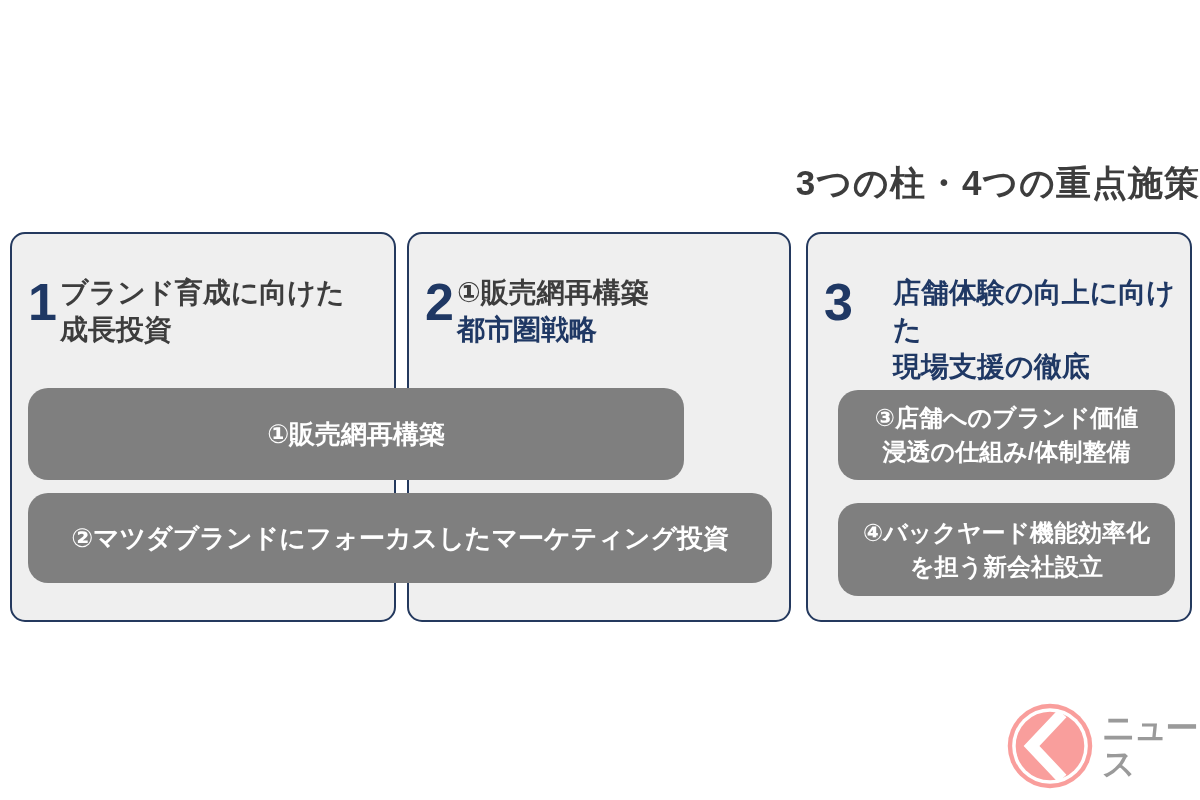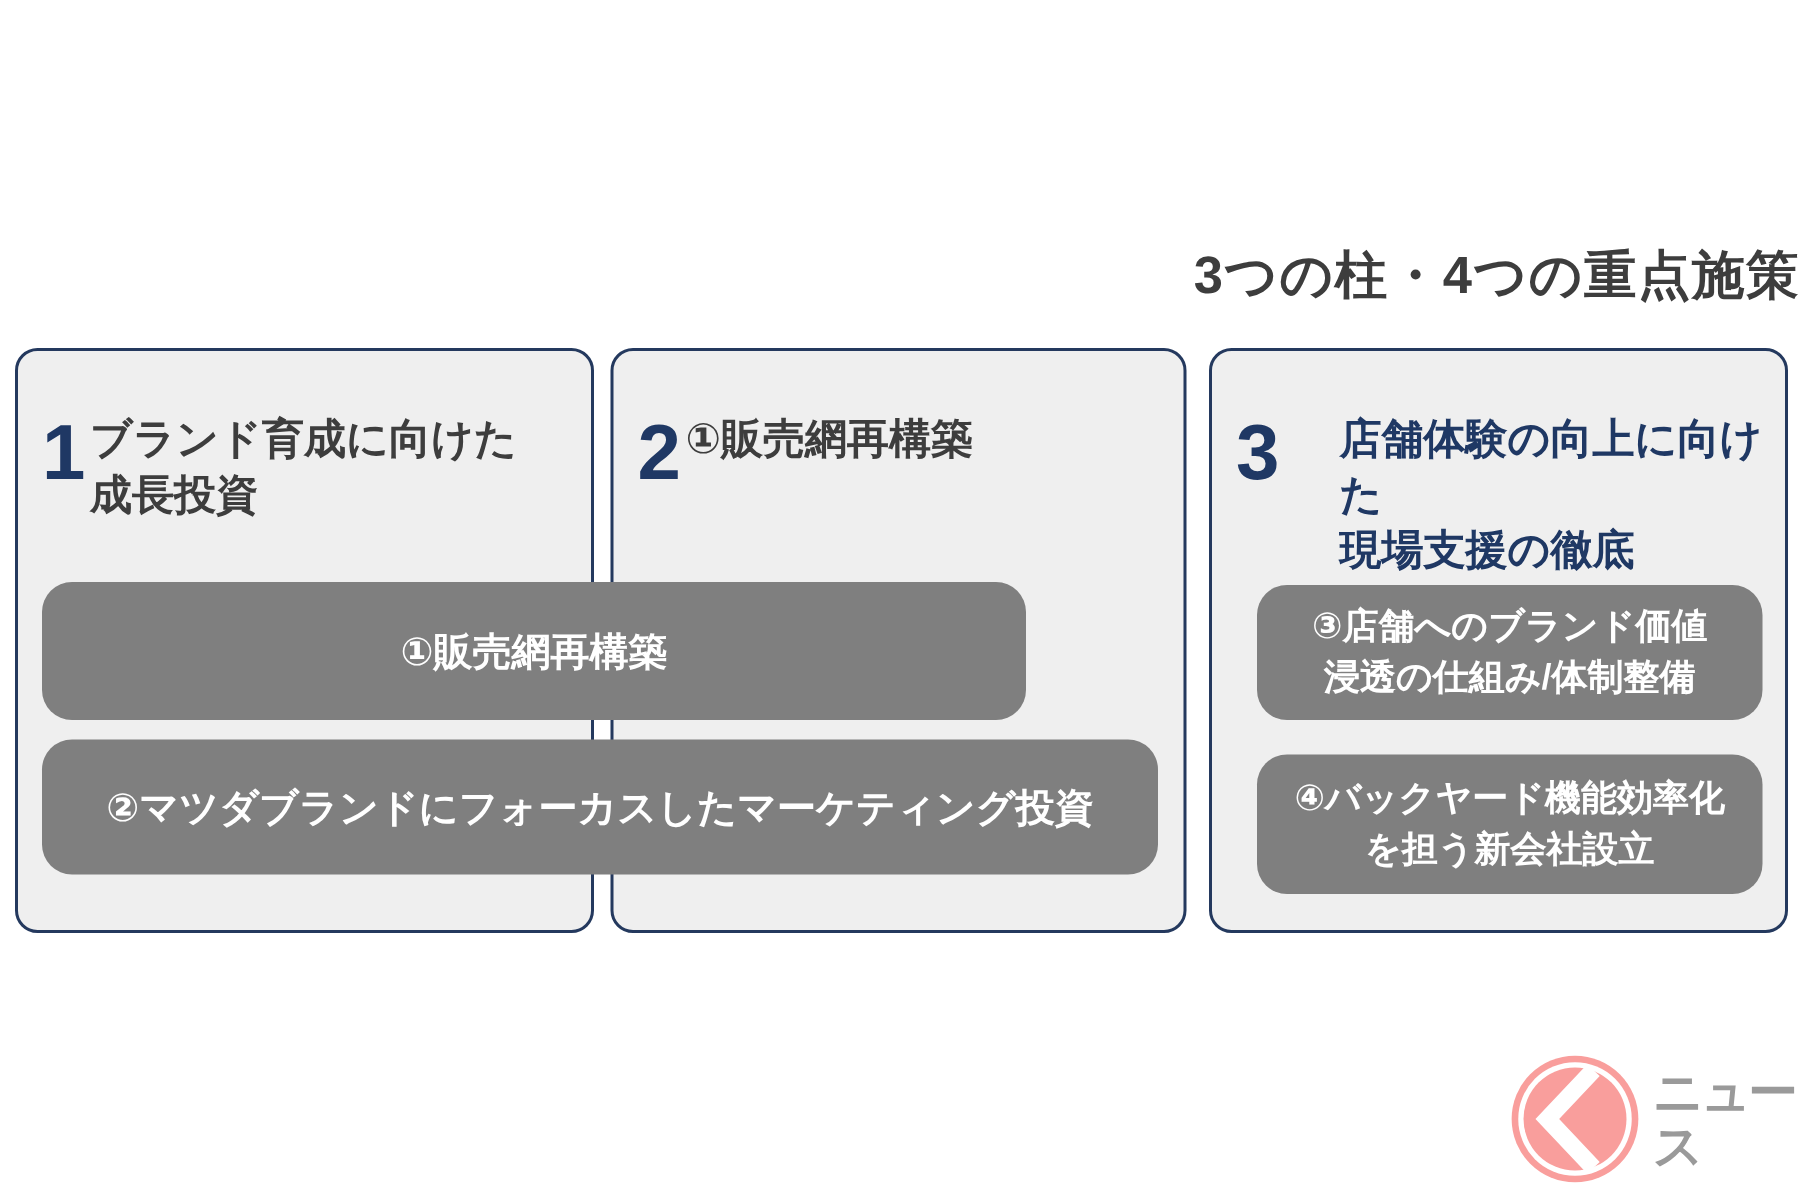--- a/index.html
+++ b/index.html
@@ -104,20 +104,21 @@
   <div class="pillar-heading">
     <span>ブランド育成に向けた</span>
     <span>成長投資</span>
   </div>
 </div>
 
 <div class="pillar pillar-2">
   <div class="pillar-number">2</div>
   <div class="pillar-heading">
     <span>①販売網再構築</span>
+    <span class="navy">都市圏戦略</span>
   </div>
 </div>
 
 <div class="pillar pillar-3">
   <div class="pillar-number">3</div>
   <div class="pillar-heading">
     <span>店舗体験の向上に向けた</span>
     <span>現場支援の徹底</span>
   </div>
 </div>

